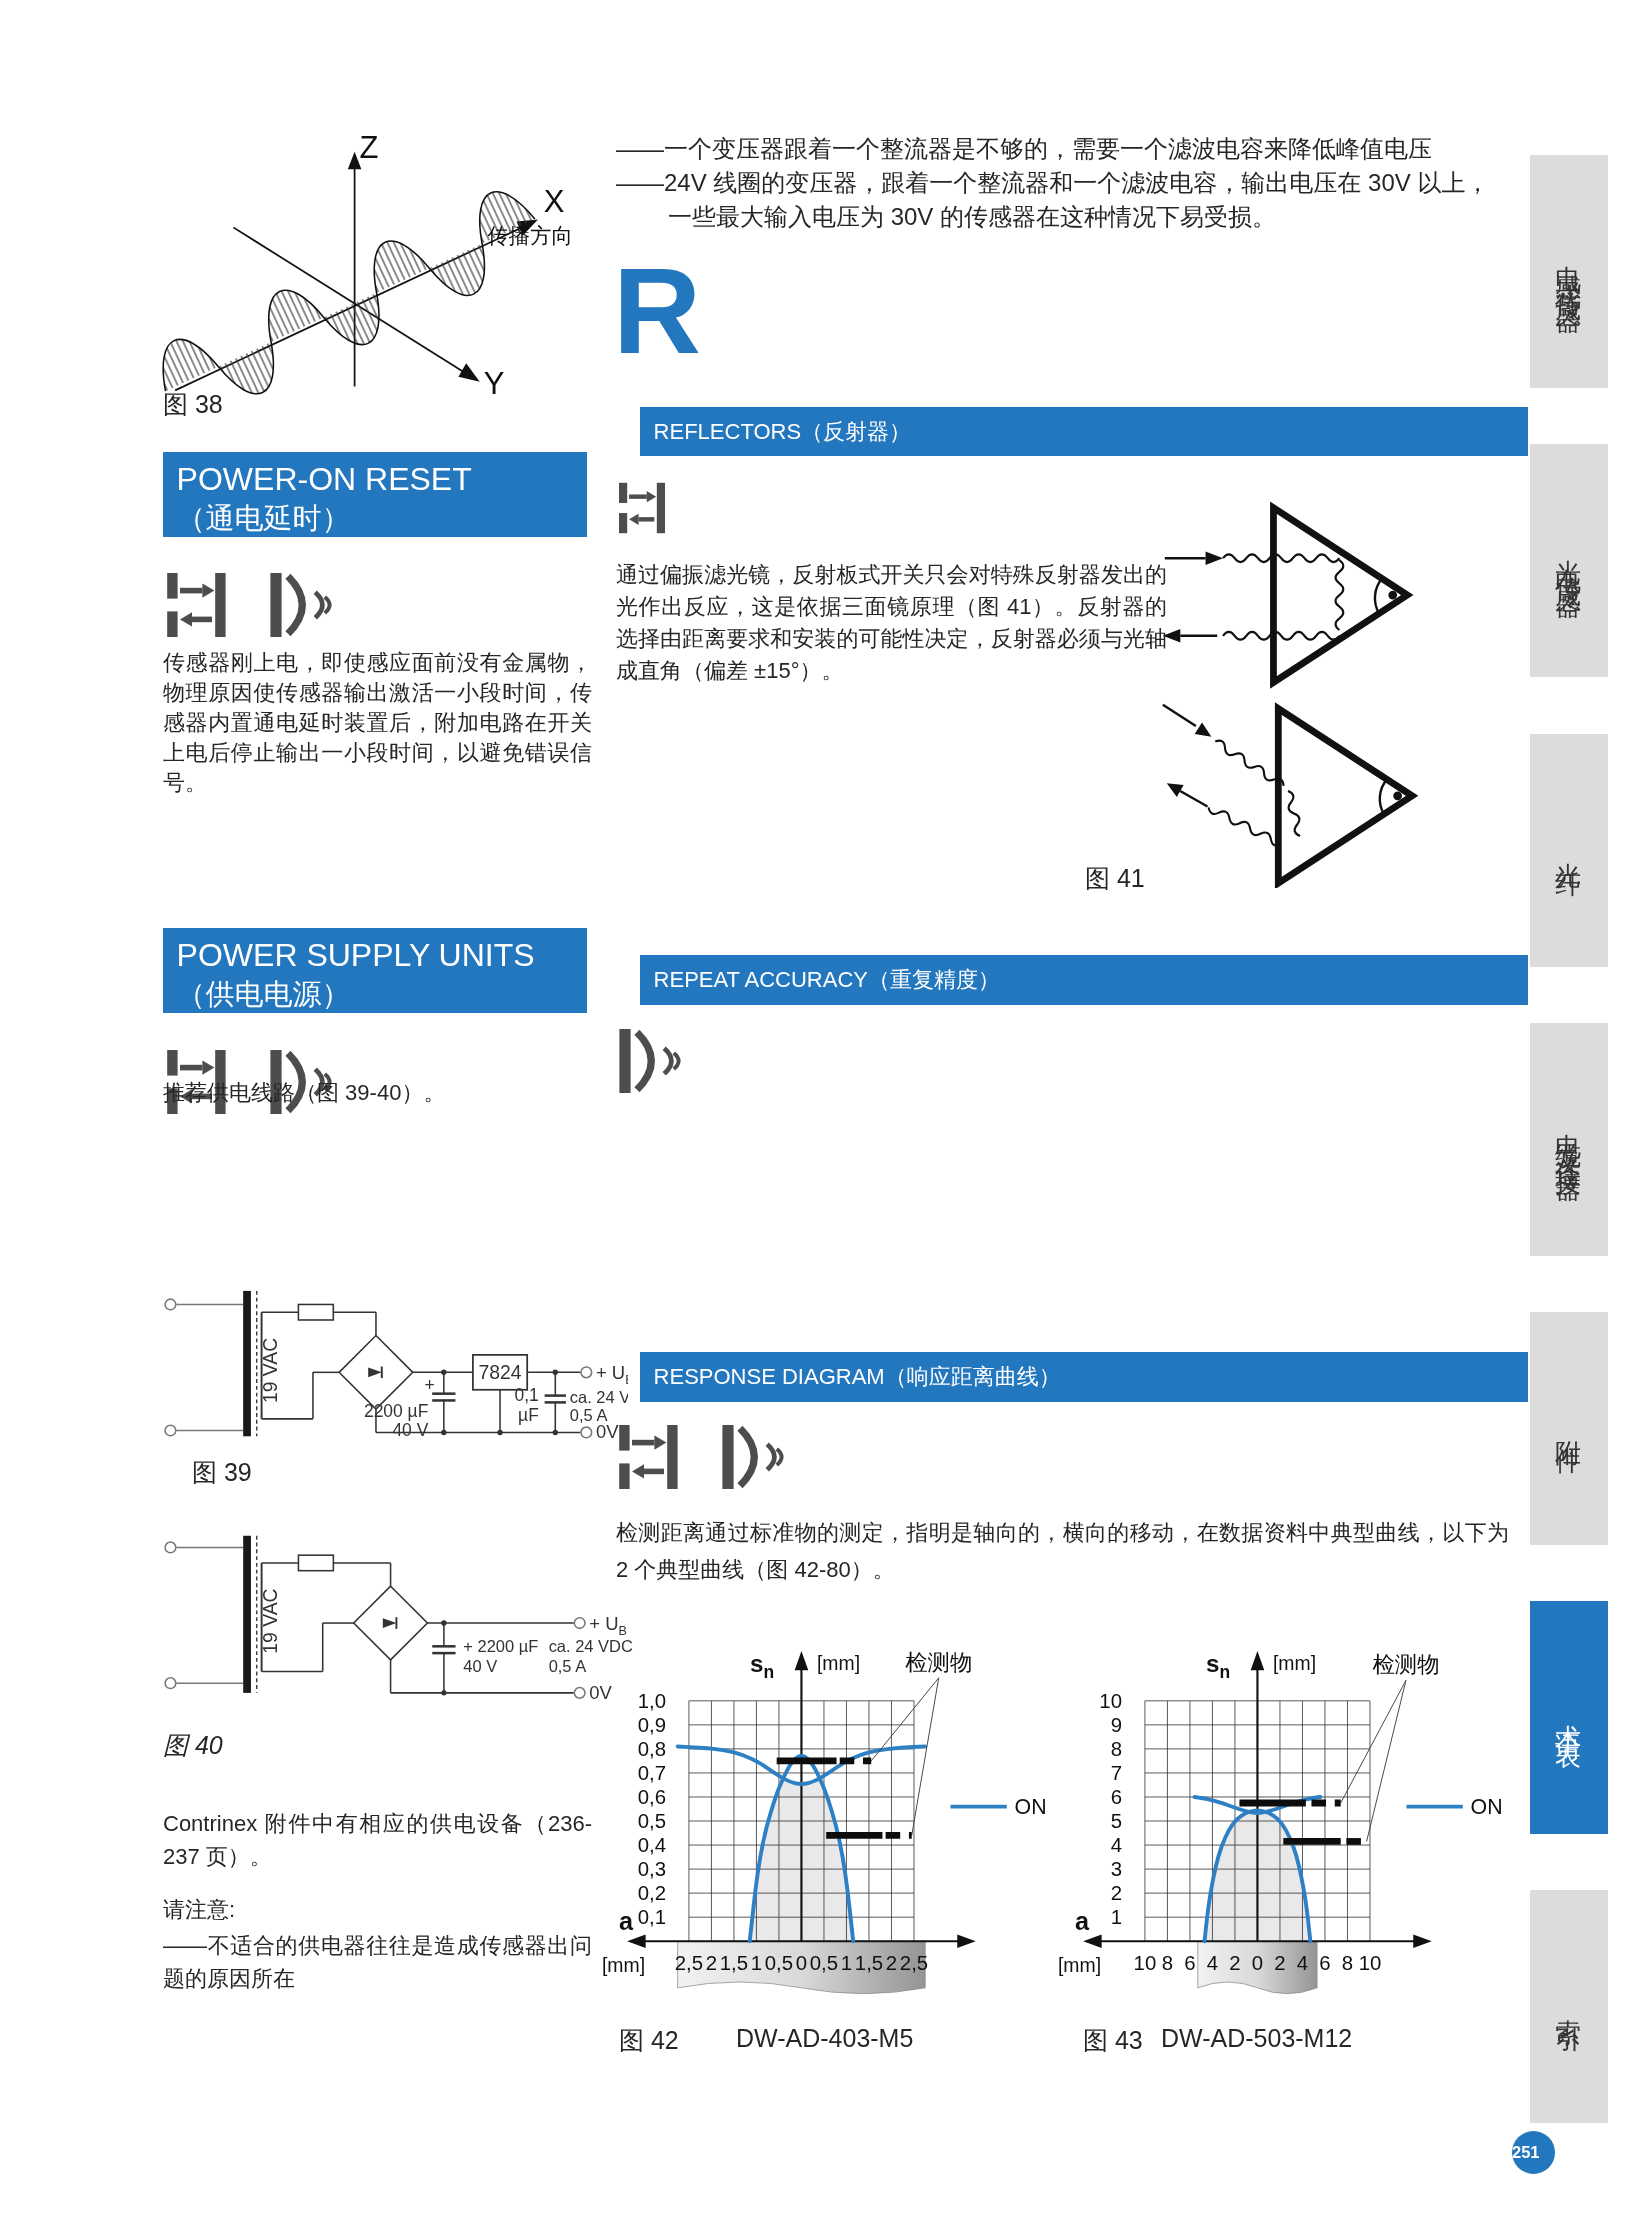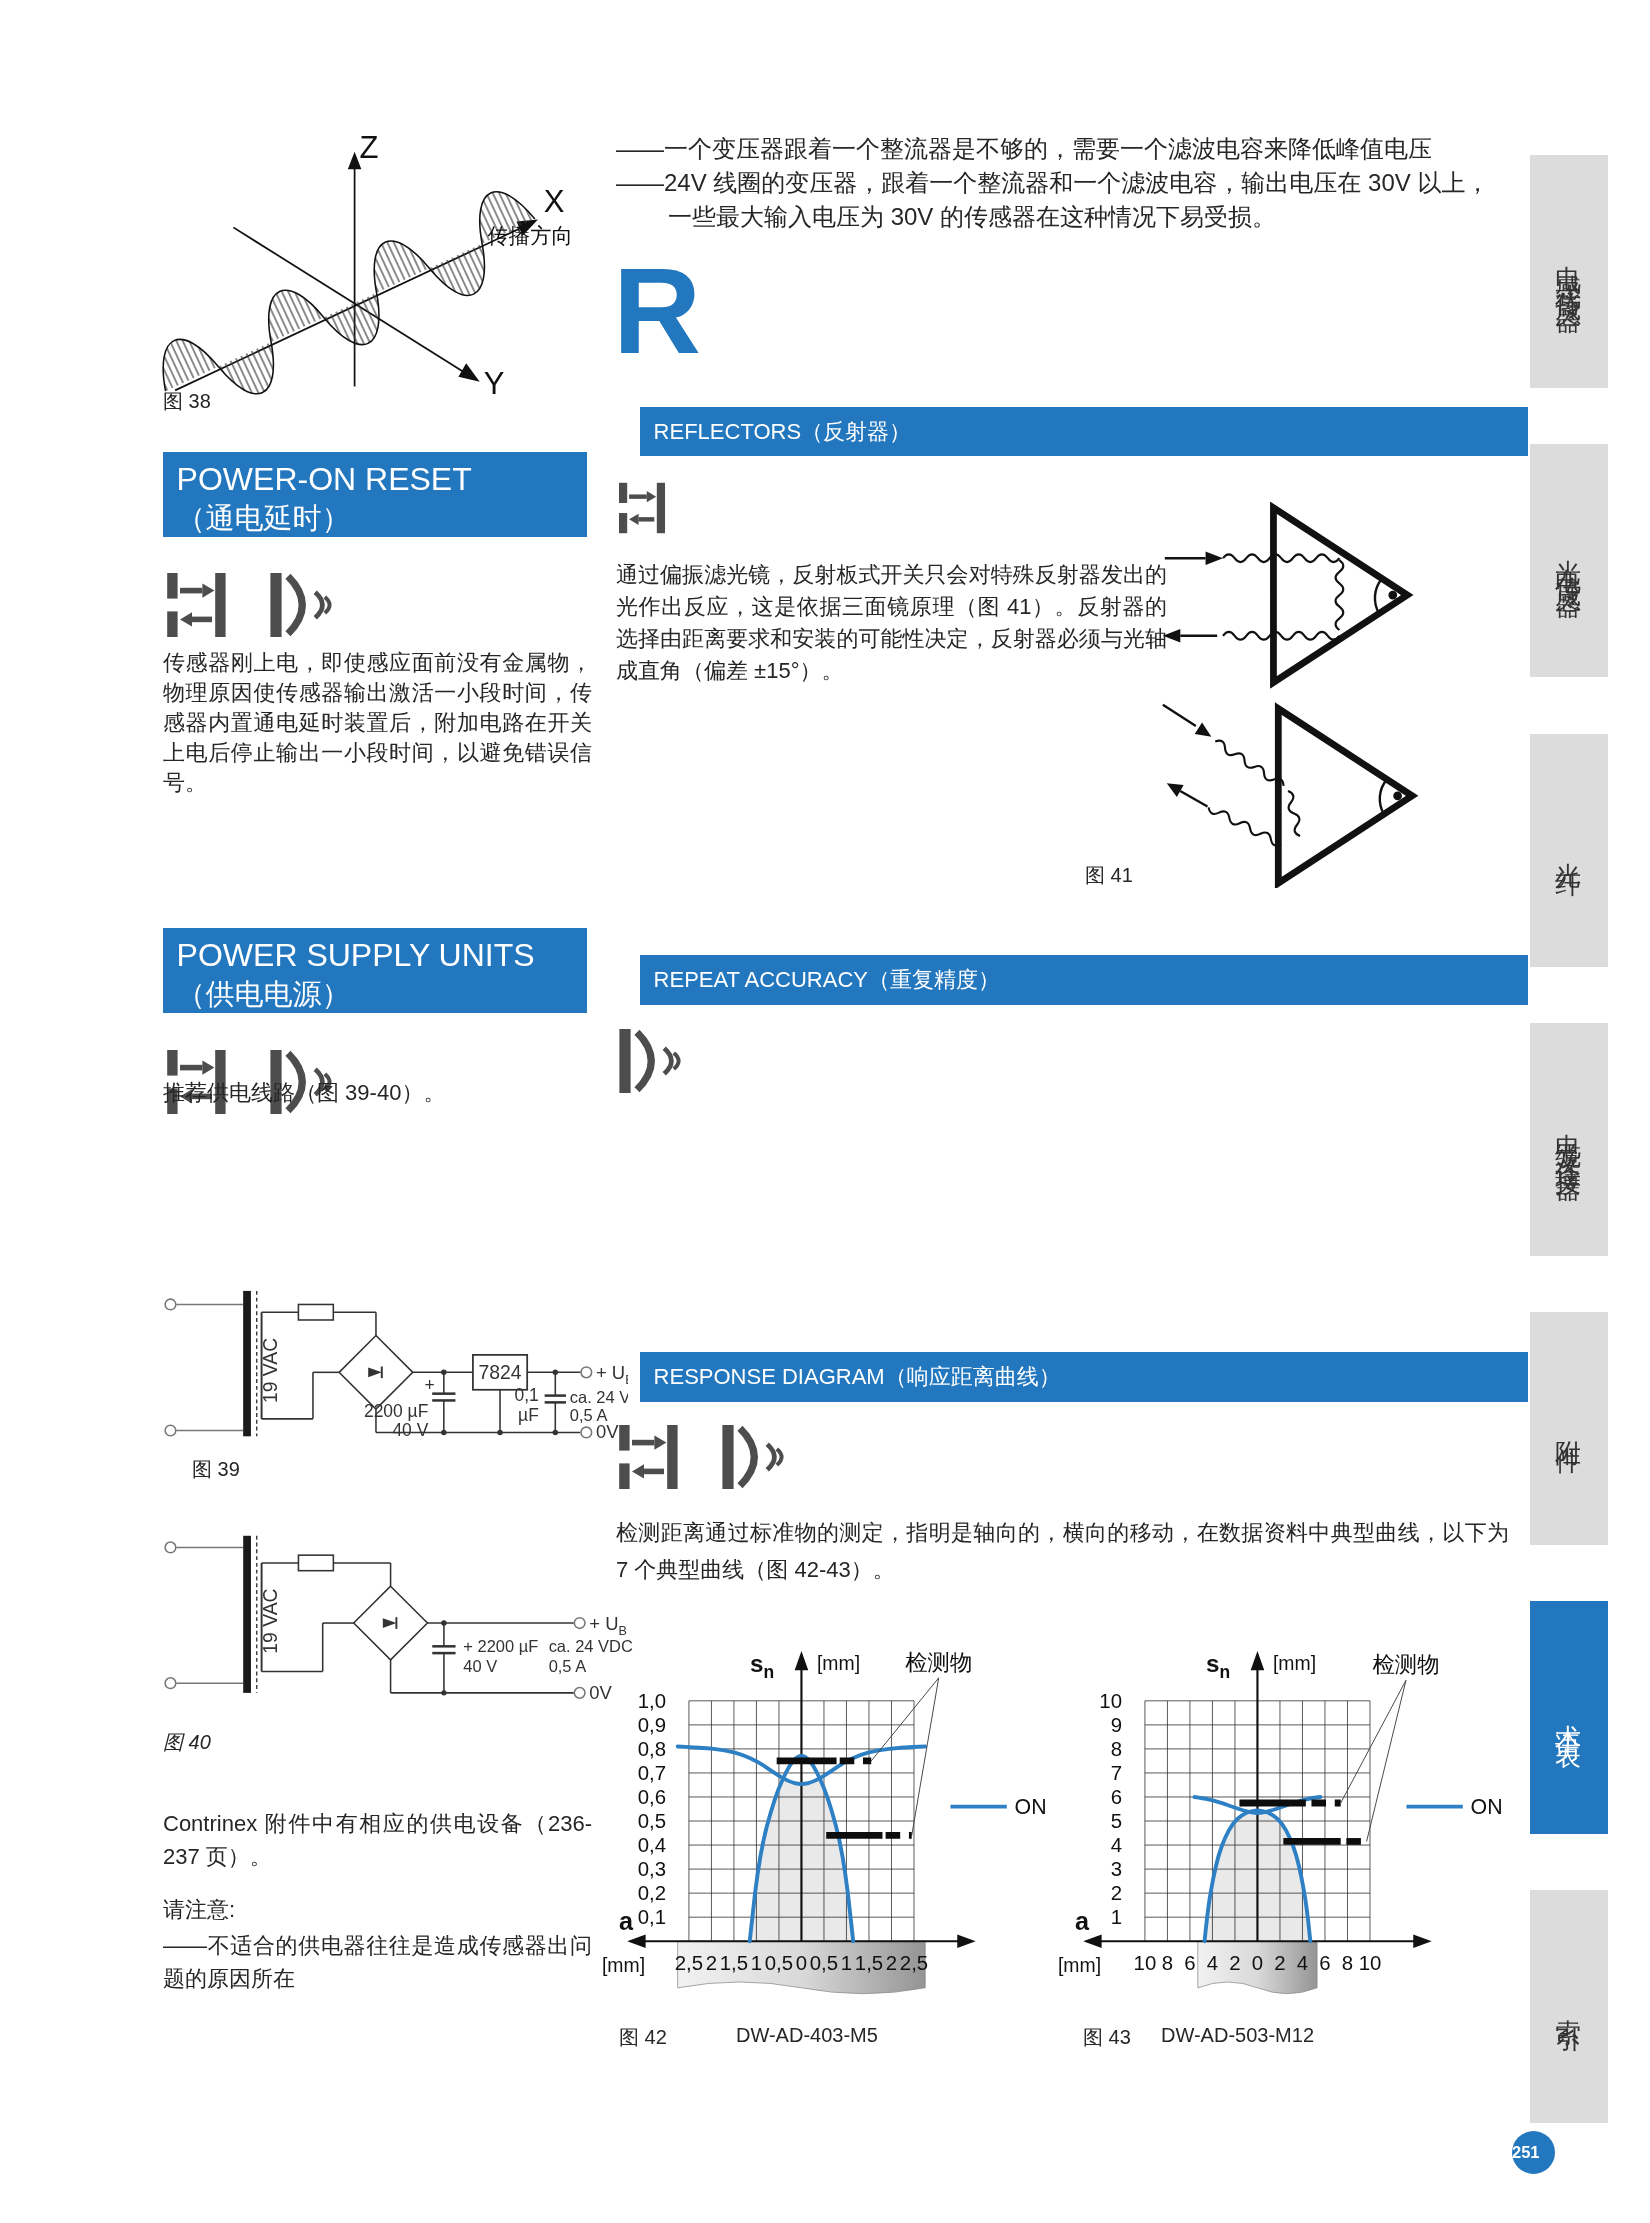--- a/index.html
+++ b/index.html
@@ -4,21 +4,21 @@
 <style>
   html,body{margin:0;padding:0;background:#9a9a9a;}
   .page{position:relative;width:1651px;height:2223px;background:#ffffff;overflow:hidden;
         font-family:"Liberation Sans","DejaVu Sans",sans-serif;color:#1f1f1f;}
   .abs{position:absolute;}
   .hdr{background:#2377be;color:#fff;box-sizing:border-box;padding-left:13.6px;}
   .hdr-2l{padding-top:7.8px;line-height:39px;font-size:32px;}
   .hdr-2l .zh{font-size:29px;}
   .hdr-1l{font-size:22px;display:flex;align-items:center;margin-left:24px;}
   .body-txt{font-size:22px;line-height:32px;text-align:justify;color:#262626;}
-  .caption{font-size:20px;color:#262626;}
+  .caption{font-size:25px;color:#262626;}
   .intro-line{font-size:24px;line-height:34px;white-space:nowrap;color:#262626;}
   .big-letter{font-size:122px;font-weight:bold;color:#2377be;line-height:1;}
   .tab{position:absolute;left:1530px;width:78px;height:233px;background:#dcdcdc;
        display:flex;align-items:center;justify-content:center;}
   .tab span{writing-mode:vertical-rl;font-size:26px;letter-spacing:8.7px;color:#333;}
   .tab.active{background:#2377be;}
   .tab.active span{color:#fff;}
   .pageno{position:absolute;left:1512px;top:2131px;width:43px;height:43px;border-radius:50%;
           background:#2377be;color:#fff;font-size:16.5px;font-weight:bold;
           display:flex;align-items:center;}
@@ -286,21 +286,21 @@
     <polygon points="44,13 44,31 59,22"></polygon>
     <line x1="56" y1="58" x2="31" y2="58" stroke="#4d4d4d" stroke-width="7"></line>
     <polygon points="31,49 31,67 16,58"></polygon>
   </svg>
   <svg class="abs" style="left:722px;top:1425px;" width="68" height="64" viewBox="0 0 84 80">
     <rect x="0" y="0" width="14" height="80" fill="#4d4d4d"></rect>
     <path d="M22 4 Q58 40 22 76" fill="none" stroke="#4d4d4d" stroke-width="9"></path>
     <path d="M56 24 Q74 40 56 56" fill="none" stroke="#4d4d4d" stroke-width="6"></path>
     <path d="M68 30 Q80 40 68 50" fill="none" stroke="#4d4d4d" stroke-width="5"></path>
   </svg>
-  <div class="abs body-txt" style="left:616px;top:1514px;width:893px;line-height:37px;">检测距离通过标准物的测定，指明是轴向的，横向的移动，在数据资料中典型曲线，以下为 7 个典型曲线（图 42-43）。</div>
+  <div class="abs body-txt" style="left:616px;top:1514px;width:893px;line-height:37px;">检测距离通过标准物的测定，指明是轴向的，横向的移动，在数据资料中典型曲线，以下为 2 个典型曲线（图 42-80）。</div>
 
   <div class="chart" style="left:600px;top:1645px;">
     <svg width="466" height="374" viewBox="0 0 480 385">
         <defs>
           <linearGradient id="stripgrad0" x1="0" y1="0" x2="1" y2="0">
             <stop offset="0" stop-color="#f2f2f2"></stop>
             <stop offset="0.5" stop-color="#d9d9d9"></stop>
             <stop offset="1" stop-color="#949494"></stop>
           </linearGradient>
         </defs>

